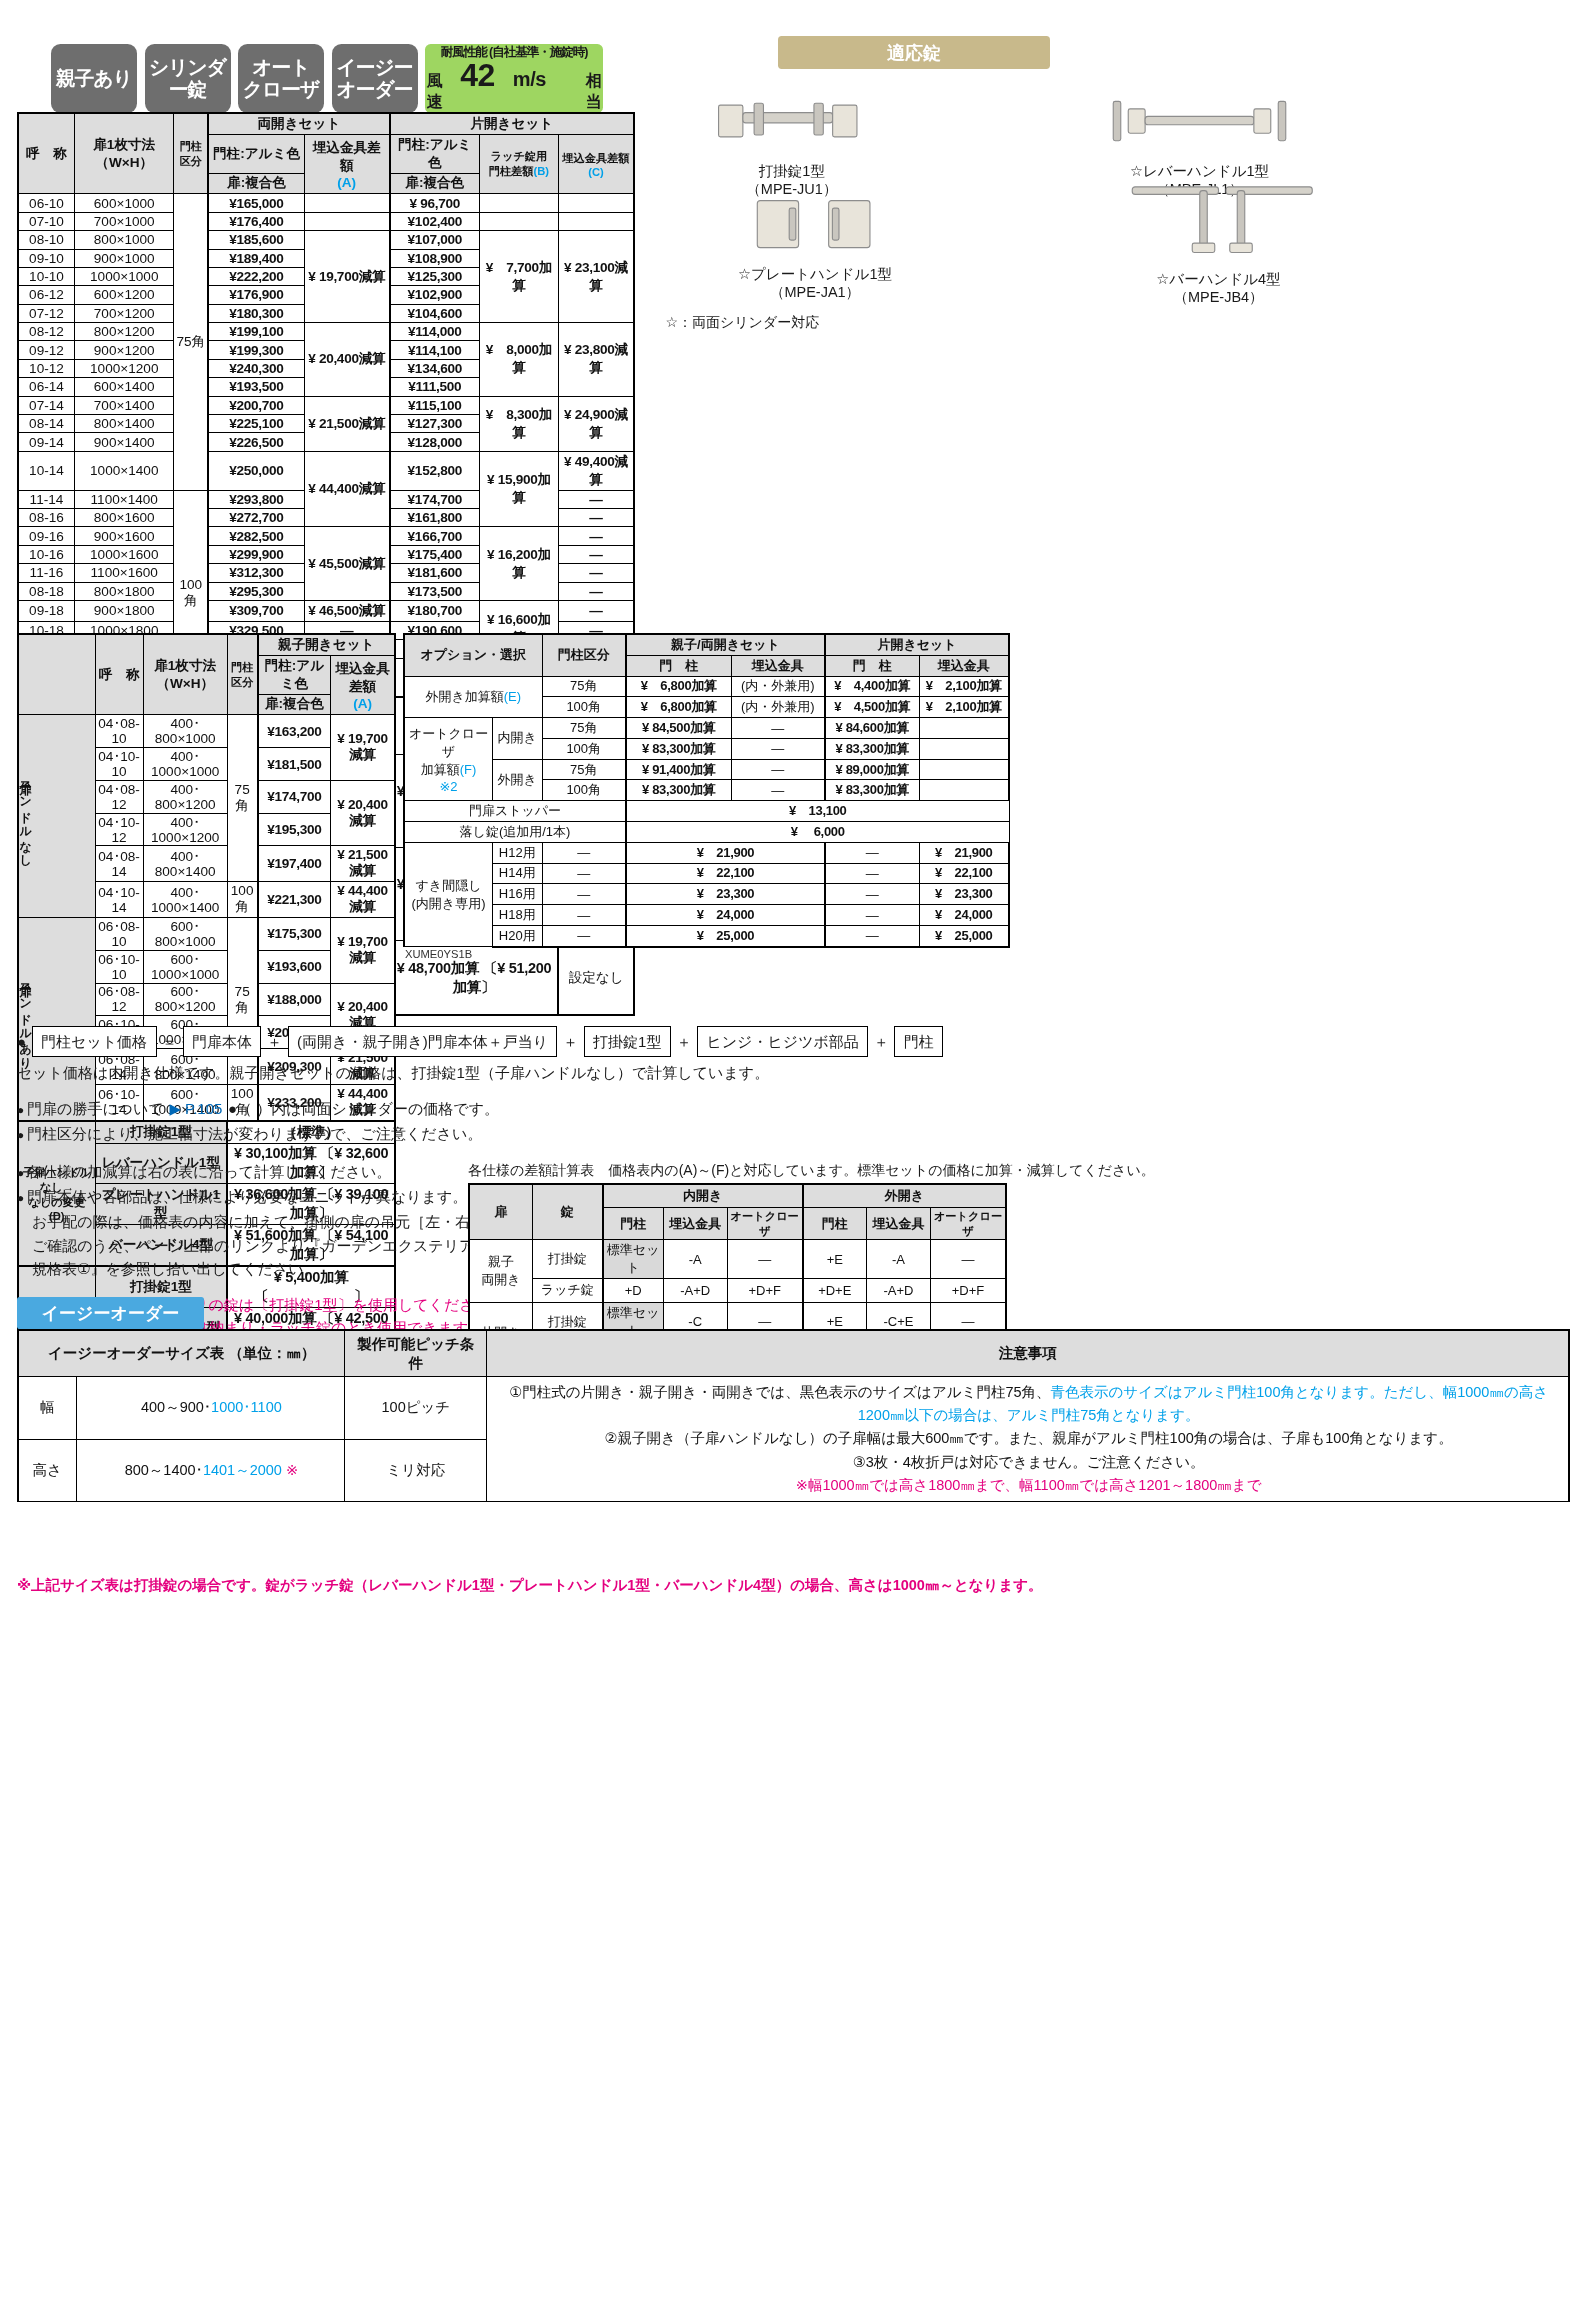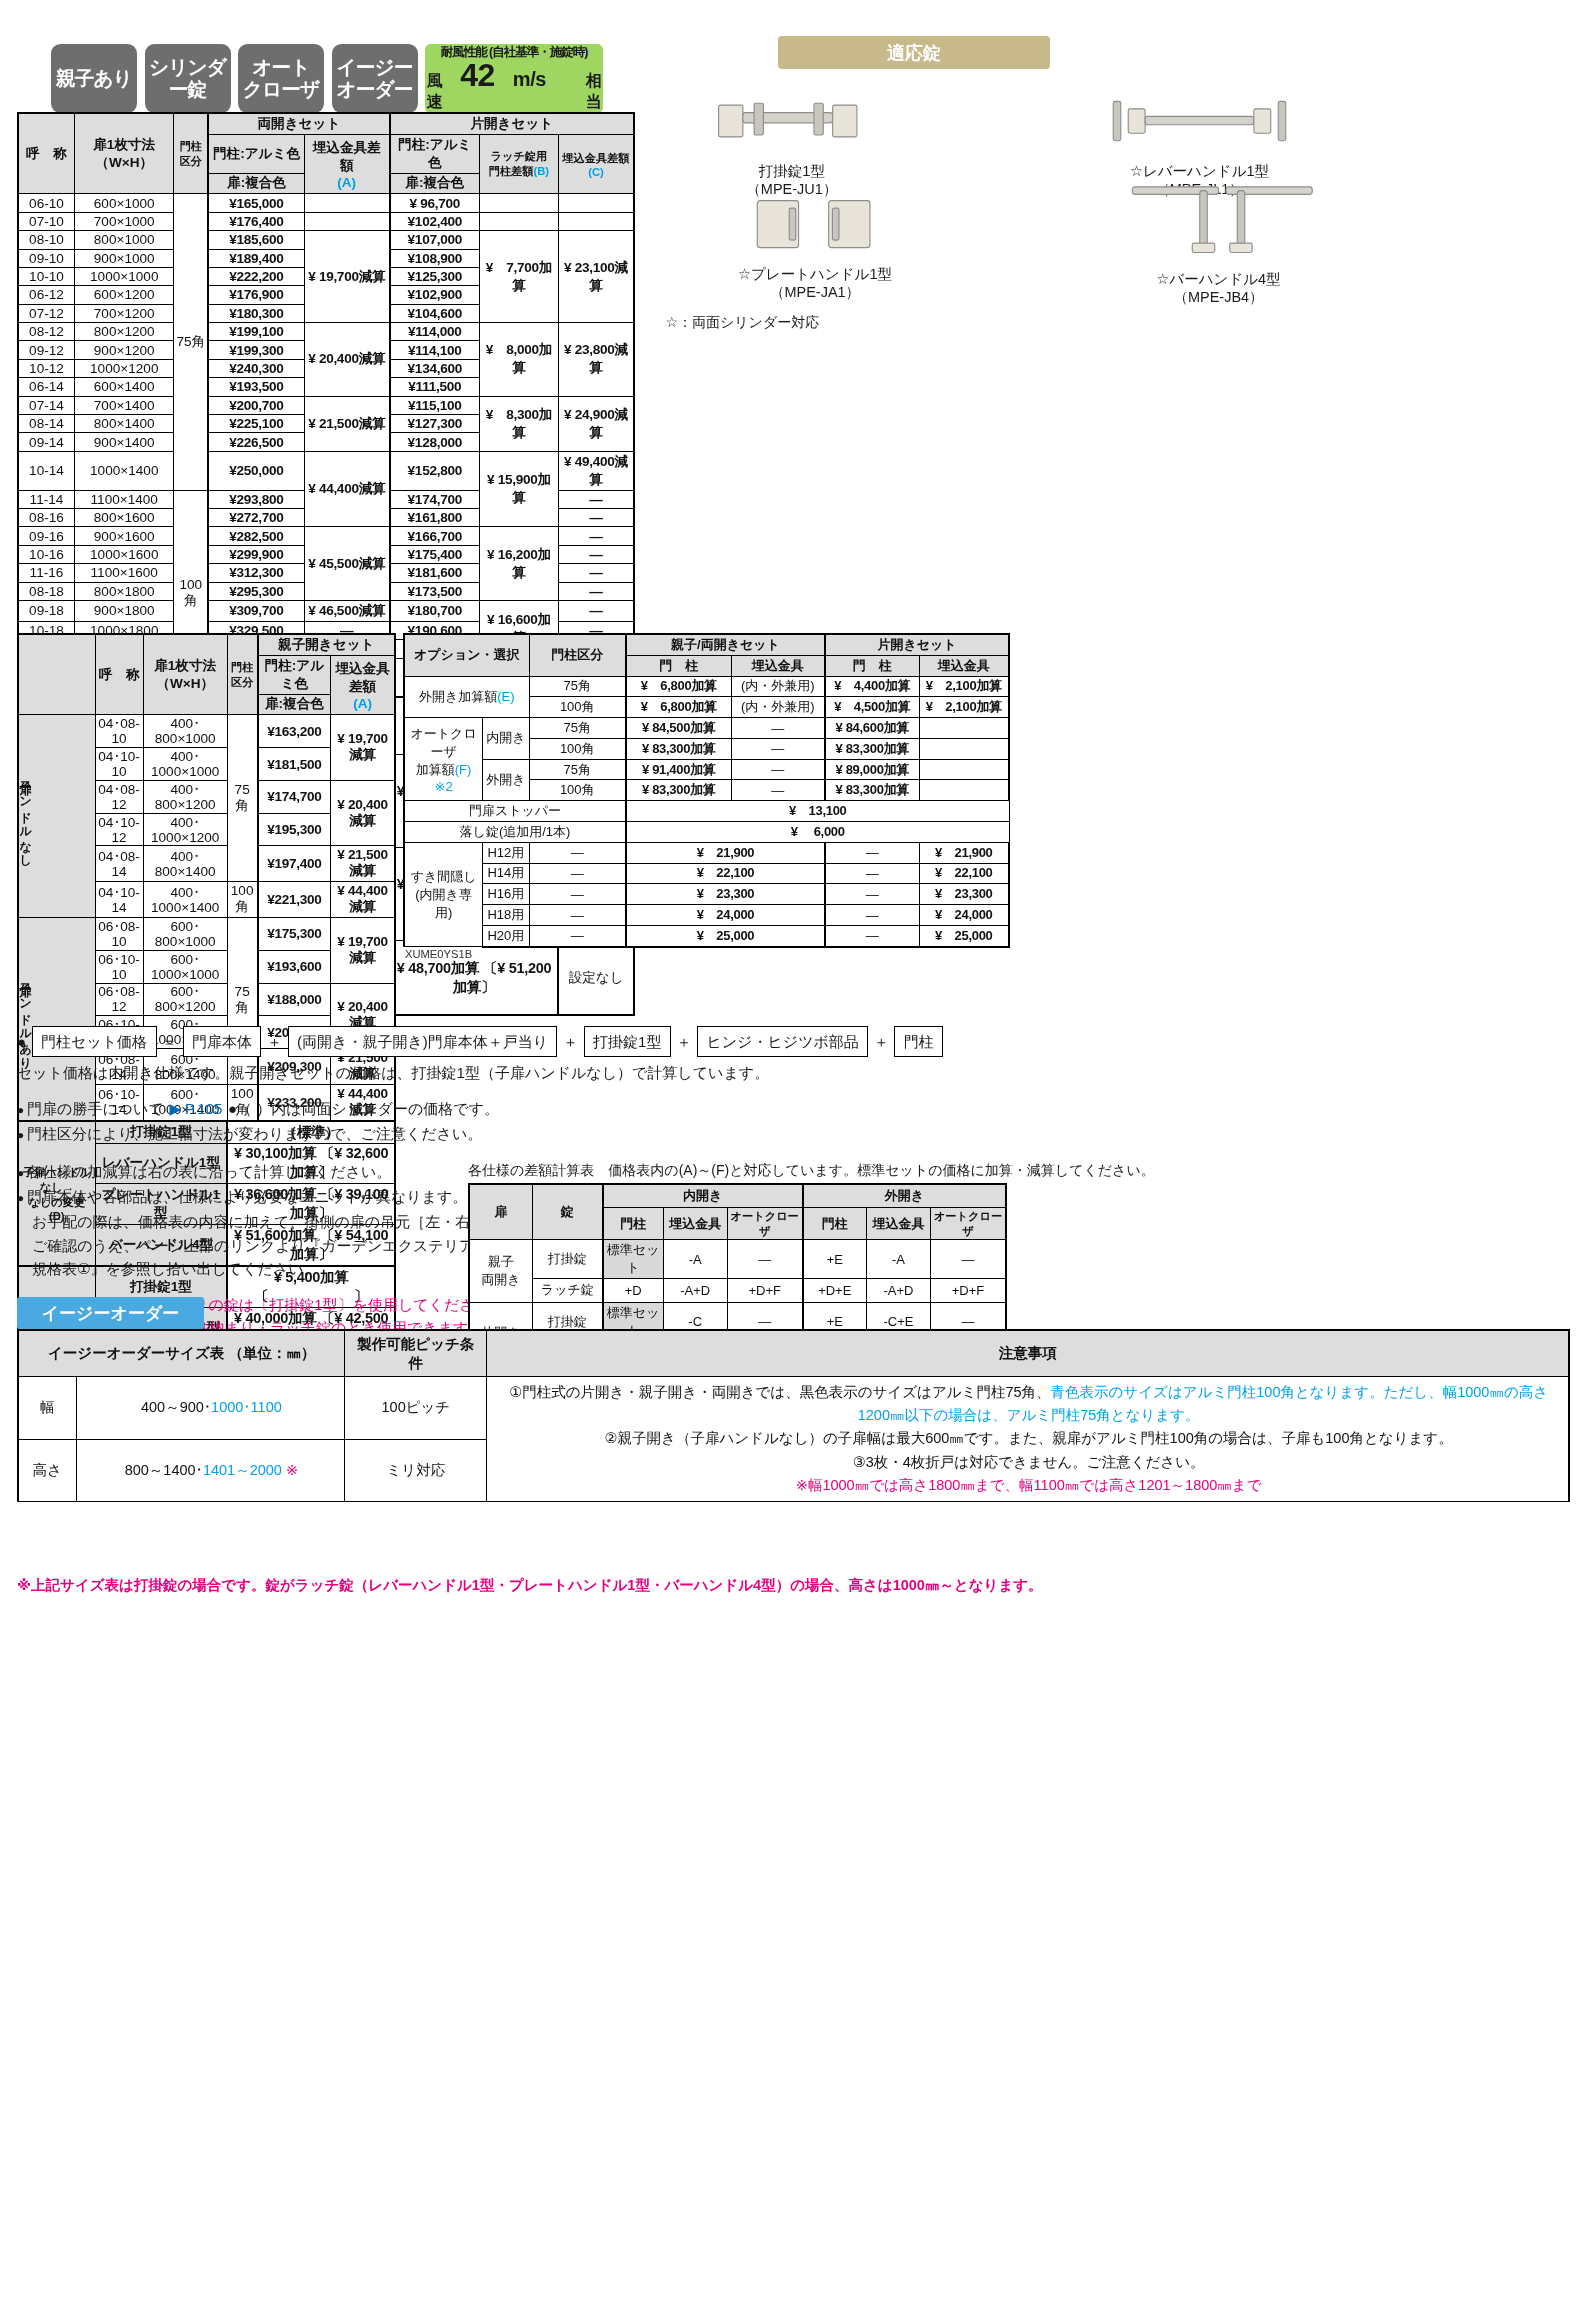--- a/index.html
+++ b/index.html
@@ -597,21 +597,21 @@
         </tr>
       </tbody>
   </table>
 
   <div class="code-lbl" style="left: 17px; top: 1444px;">XUME0YM1</div>
 
   <table class="t" id="option-table">
     <tbody>
         <tr>
       <th class="thick-t thick-l" colspan="2" rowspan="2" style="width:234px">オプション・選択</th>
-      <th class="thick-t" rowspan="2" style="width:97px">門柱区分</th>
+      <th class="thick-t" rowspan="2" style="width:84px">門柱区分</th>
       <th class="thick-t thick-l" colspan="2">親子/両開きセット</th>
       <th class="thick-t thick-l thick-r" colspan="2">片開きセット</th>
     </tr>
     <tr>
       <th class="thick-l" style="width:105px">門　柱</th>
       <th style="width:94px">埋込金具</th>
       <th class="thick-l" style="width:94px">門　柱</th>
       <th class="thick-r" style="width:90px">埋込金具</th>
     </tr>
     </tbody>

